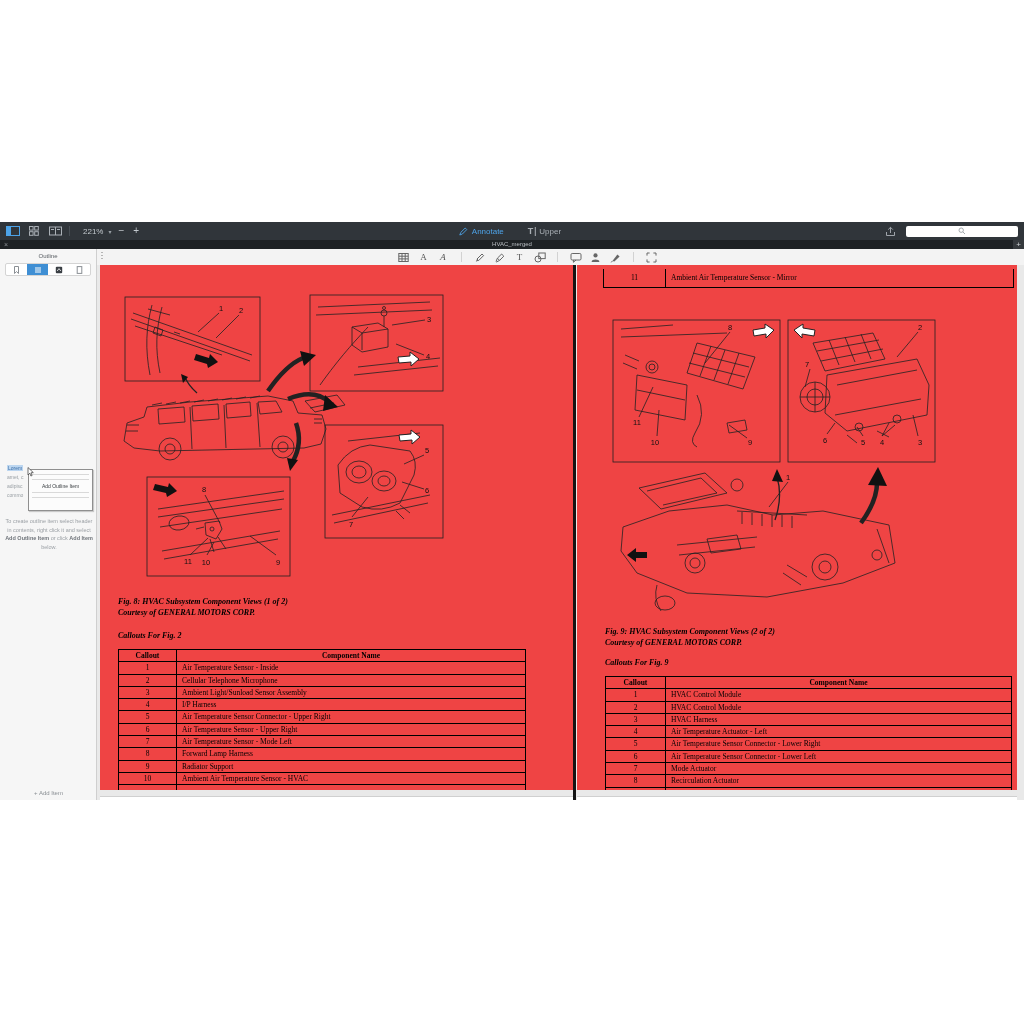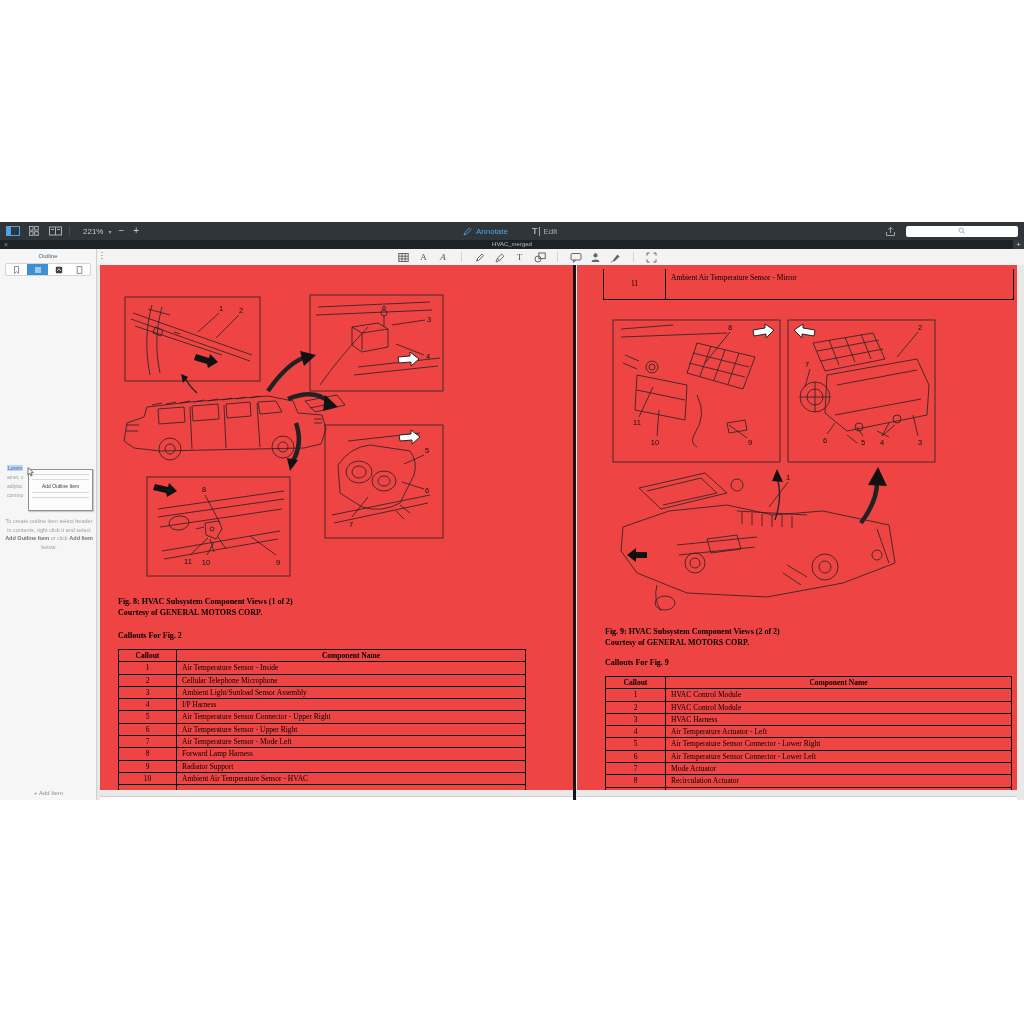--- a/index.html
+++ b/index.html
@@ -74,33 +74,33 @@
   
   .doc{position:absolute;left:97px;top:16px;right:0;bottom:0;background:#e9e9e9;overflow:hidden;}
   .page{position:absolute;background:#ef4444;overflow:hidden;}
   .page-left{left:3px;top:0;width:473px;height:525px;}
   .page-right{left:480px;top:0;width:440px;height:525px;}
   .spine{position:absolute;left:476px;top:0;width:3px;height:535px;background:#141414;}
   .page-next{position:absolute;top:531px;height:6px;background:#fff;border-top:1px solid #d0d0d0;}
   .pn-l{left:3px;width:473px;} .pn-r{left:480px;width:440px;}
 
   .serifb{font-family:"Liberation Serif",serif;font-weight:bold;font-size:8px;color:#000;}
-  .cap{position:absolute;left:18px;}
+  .cap{position:absolute;left:18px;font-style:italic;}
   .pr .cap{left:28px;}
 
   table.ptable{border-collapse:collapse;font-family:"Liberation Serif",serif;font-size:7.5px;color:#000;
                table-layout:fixed;}
   .ptable th,.ptable td{border:1px solid #000;padding:0 8px 0 5px;height:11.3px;line-height:11.3px;
                         overflow:hidden;white-space:nowrap;font-weight:normal;text-align:left;}
   .ptable th{font-weight:bold;text-align:center;padding:0;}
   .ptable td.cnum{text-align:center;padding:0;}
   .tbl-wrap{position:absolute;margin-top:8px;}
   .carry{position:absolute;left:26px;top:4px;width:410px;border-collapse:collapse;
          font-family:"Liberation Serif",serif;font-size:7.5px;table-layout:fixed;}
-  .carry td{border:1.2px solid #000;border-top:none;height:18px;line-height:18px;padding:0 0 12px 5px;
+  .carry td{border:1.2px solid #000;border-top:none;height:18px;line-height:18px;padding:0 0 0 5px;
             white-space:nowrap;overflow:hidden;}
   .carry td.cnum{text-align:center;padding:0;}
 
   .diag{position:absolute;left:0;top:0;}
   .diag path,.diag rect,.diag circle,.diag ellipse,.diag polyline{fill:none;stroke:#222;stroke-width:.8;}
   .diag .fillb{fill:#111;stroke:none;}
   .diag .fillw{fill:#fff;stroke:#222;stroke-width:1;}
   .diag .thick{stroke-width:4.5;}
   .diag .med{stroke-width:1.3;}
   .diag text{font-family:"Liberation Sans",sans-serif;font-size:7.5px;fill:#111;
@@ -149,21 +149,21 @@
         <svg width="9" height="9" viewBox="0 0 9 9">
           <path d="M1,8 L2,5.4 L6.4,1 L8,2.6 L3.6,7 Z" fill="none" stroke="#4da3e8" stroke-width="0.9"></path>
         </svg>
         <span>Annotate</span>
       </span>
       <span class="mode edit">
         <span class="edit-glyph">
           <span>T</span>
               <span class="bar"></span>
         </span>
-        <span>Edit</span>
+        <span>Upper</span>
       </span>
     </span>
 
     <span class="right-group">
       <span class="tb-btn">
         <svg width="11" height="11" viewBox="0 0 11 11">
           <path d="M5.5,7 L5.5,1.5 M3.2,3.6 L5.5,1.3 L7.8,3.6" fill="none" stroke="#aab0b6" stroke-width="0.9"></path>
           <path d="M1.5,6 L1.5,9.5 L9.5,9.5 L9.5,6" fill="none" stroke="#aab0b6" stroke-width="0.9"></path>
         </svg>
       </span>

